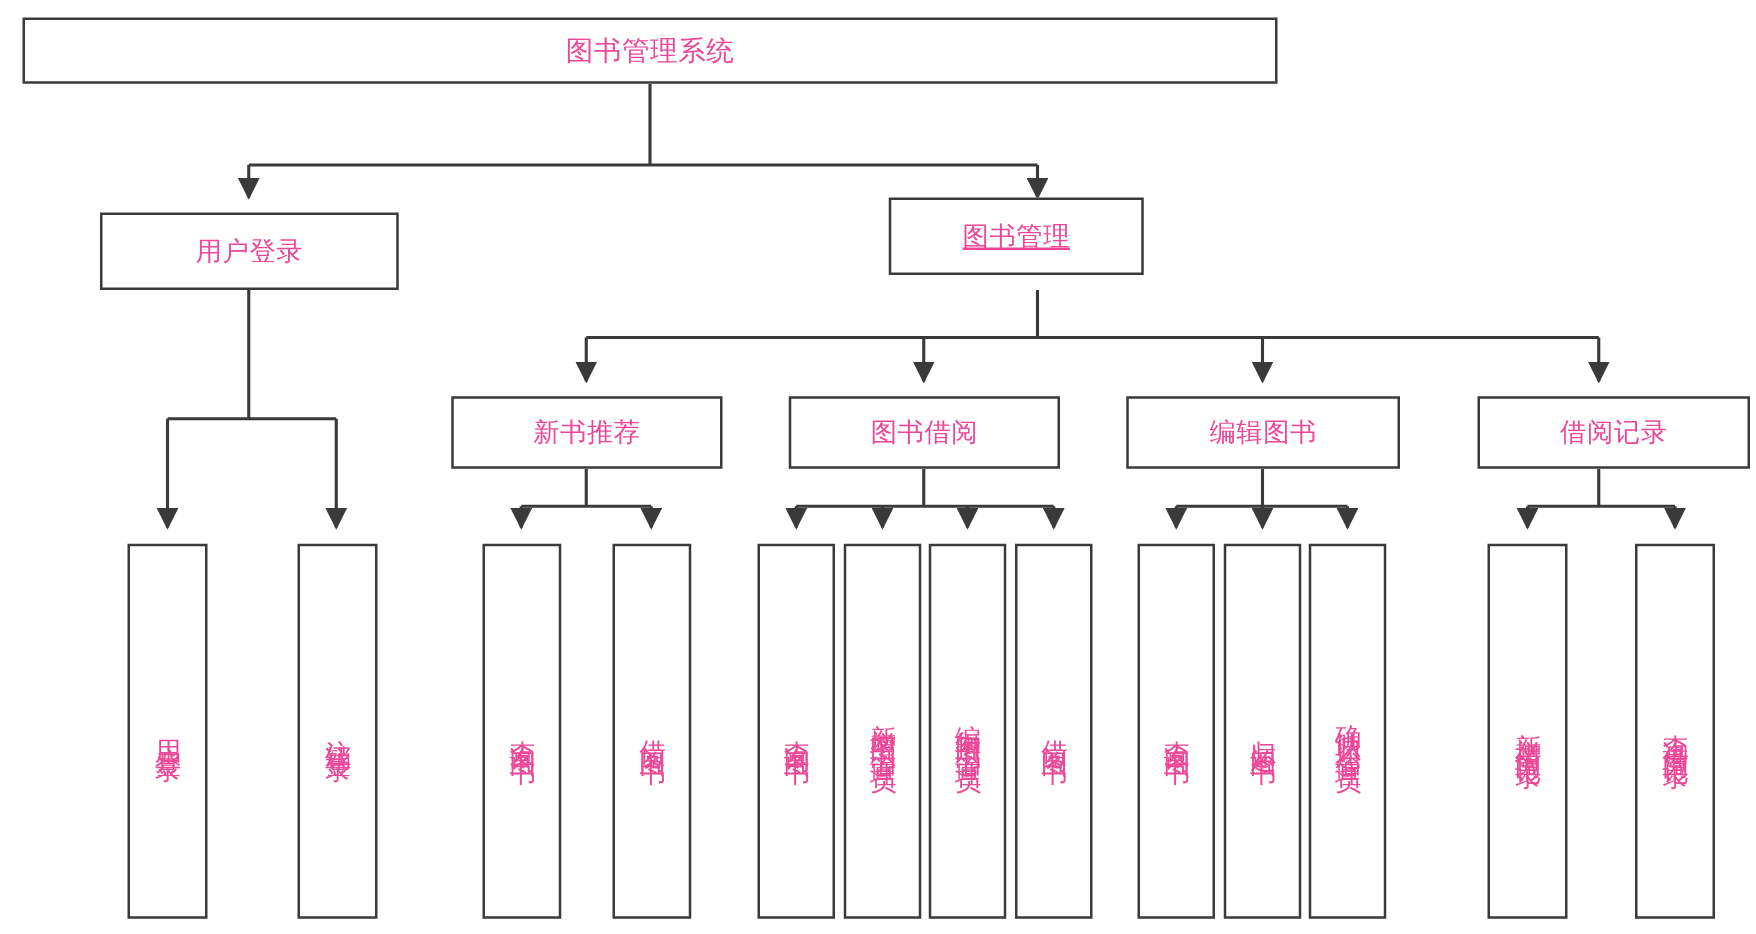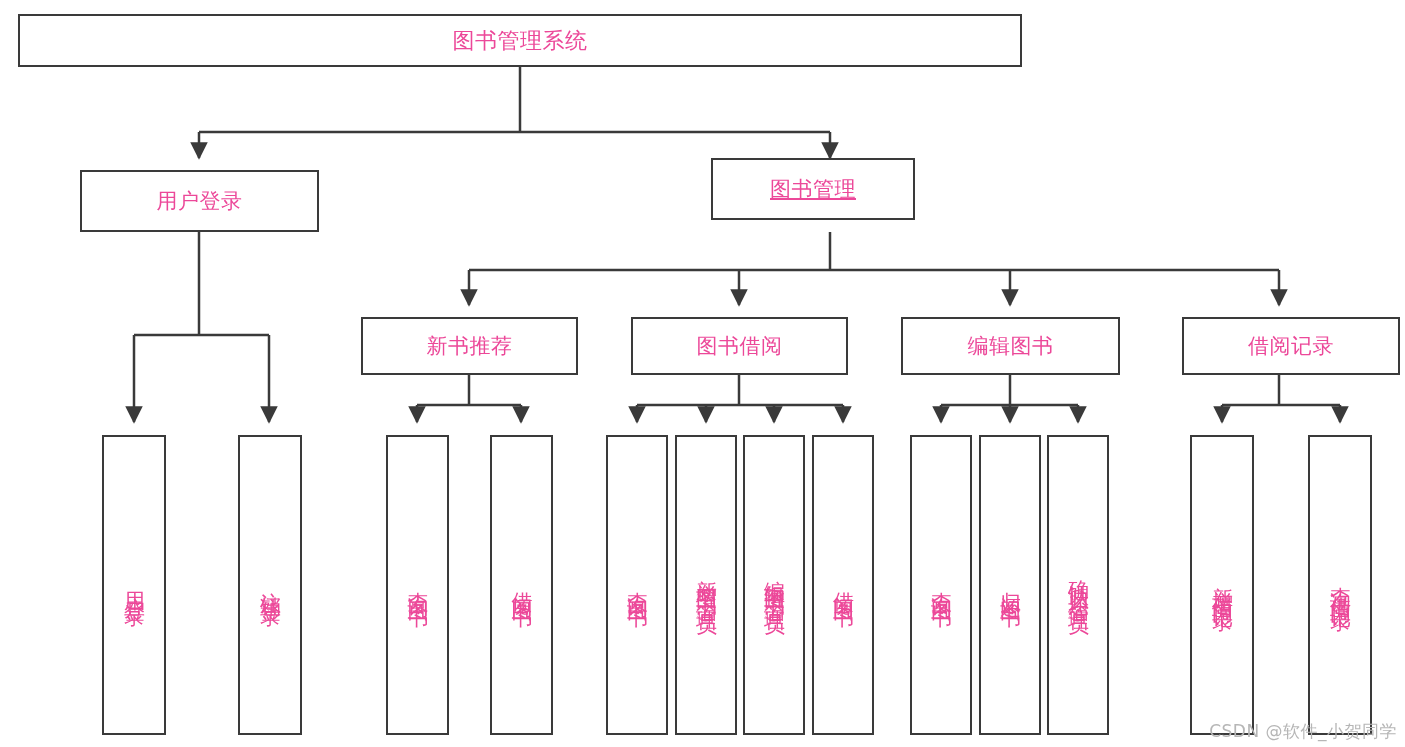--- a/index.html
+++ b/index.html
@@ -179,15 +179,14 @@
     <span class="vtext">确认归还（管理员）</span>
   </div>
 
   <div class="node vert" style="left:1190px; top:435px; width:64px; height:300px;">
     <span class="vtext">新增借阅记录</span>
   </div>
   <div class="node vert" style="left:1308px; top:435px; width:64px; height:300px;">
     <span class="vtext">查询借阅记录</span>
   </div>
 
-  <div class="watermark">CSDN @软件_小贺同学</div>
 
 </div>
 
 </body></html>

